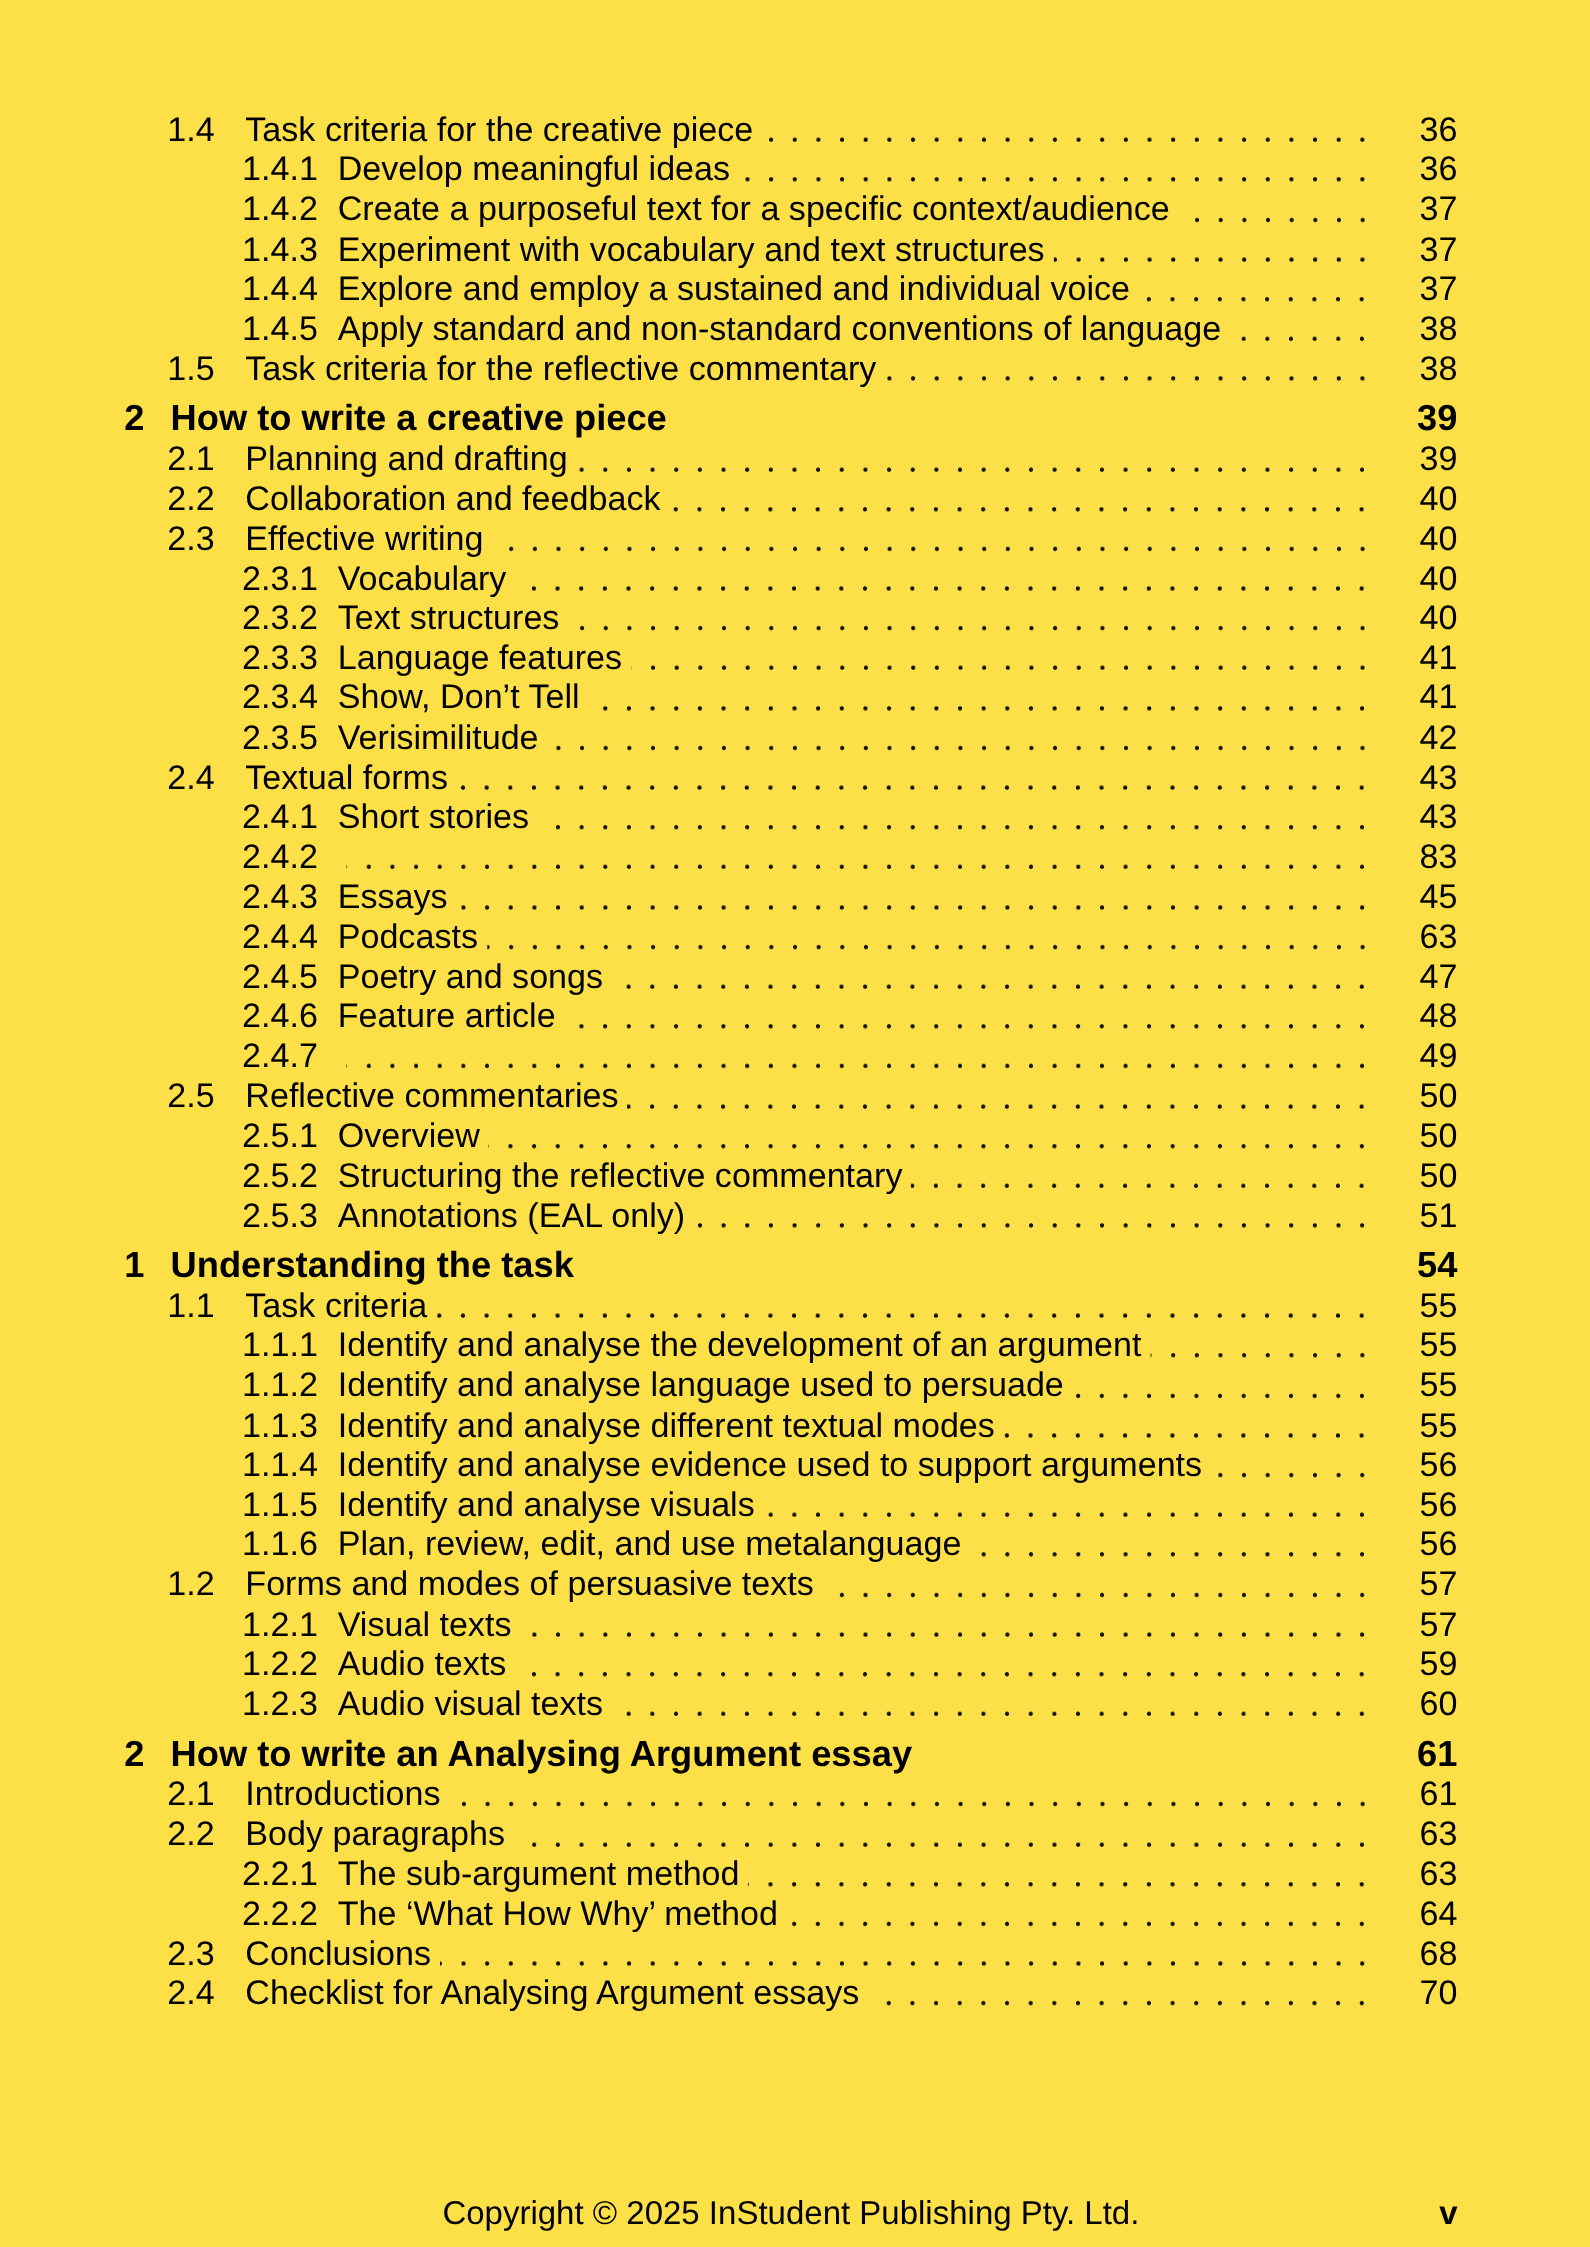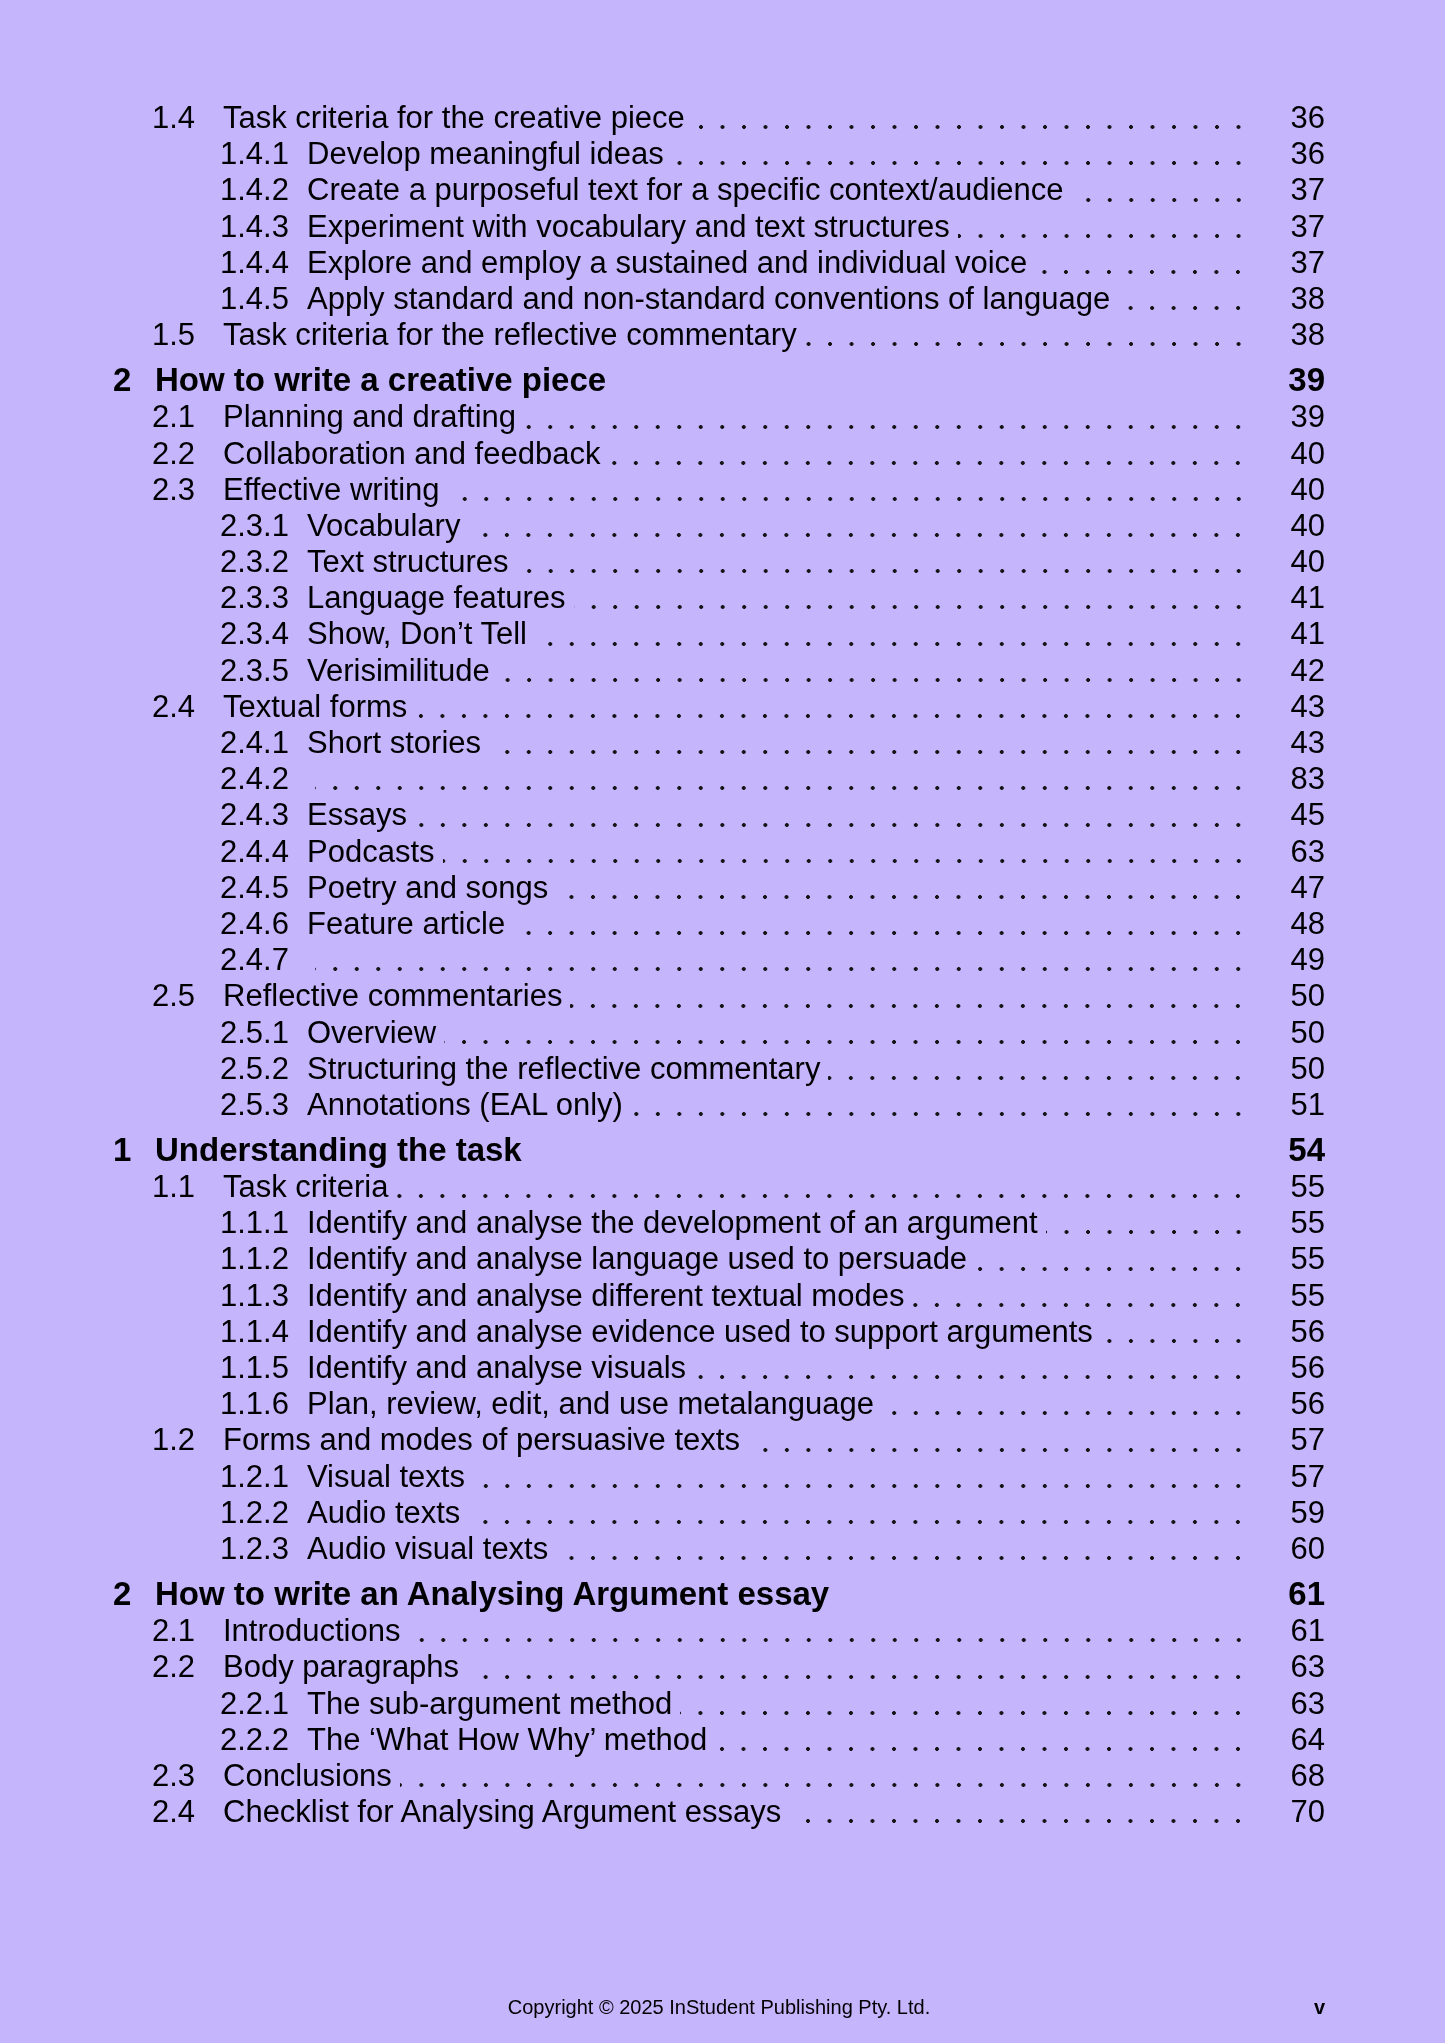--- a/index.html
+++ b/index.html
@@ -4,21 +4,21 @@
 <style>
   html, body {
     margin: 0;
     padding: 0;
     background: #ffffff;
   }
   .page {
     position: relative;
     width: 1445px;
     height: 2043px;
-    background: #c4b5fd;
+    background: #fde047;
     color: #000000;
     font-family: "Liberation Sans", sans-serif;
     overflow: hidden;
     box-sizing: border-box;
   }
   .toc {
     position: absolute;
     left: 113px;
     right: 120px;
     top: 100px;
@@ -92,21 +92,21 @@
   .row-part .page-num {
     font-size: 40px;
     font-weight: bold;
   }
   .footer {
     position: absolute;
     left: 113px;
     right: 120px;
     top: 1996px;
     height: 34px;
-    font-size: 20px;
+    font-size: 30px;
   }
   .footer .copyright {
     position: absolute;
     left: 0;
     right: 0;
     text-align: center;
   }
   .footer .folio {
     position: absolute;
     right: 0;

